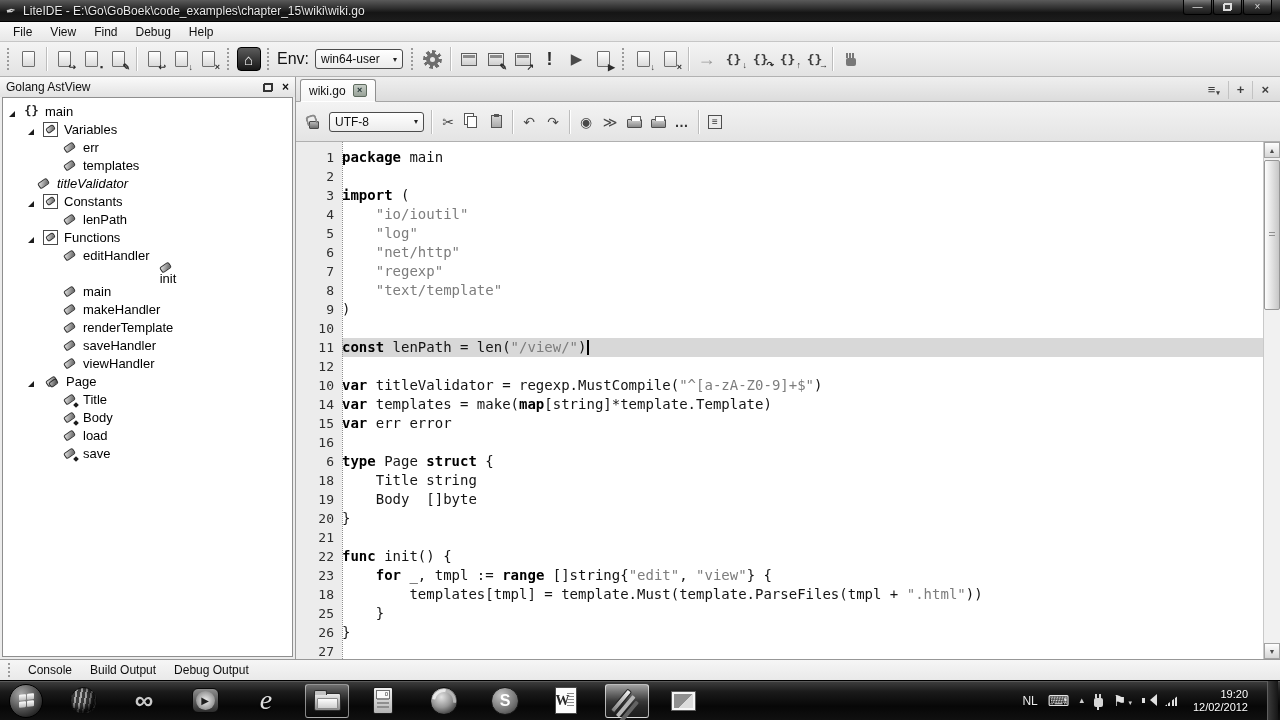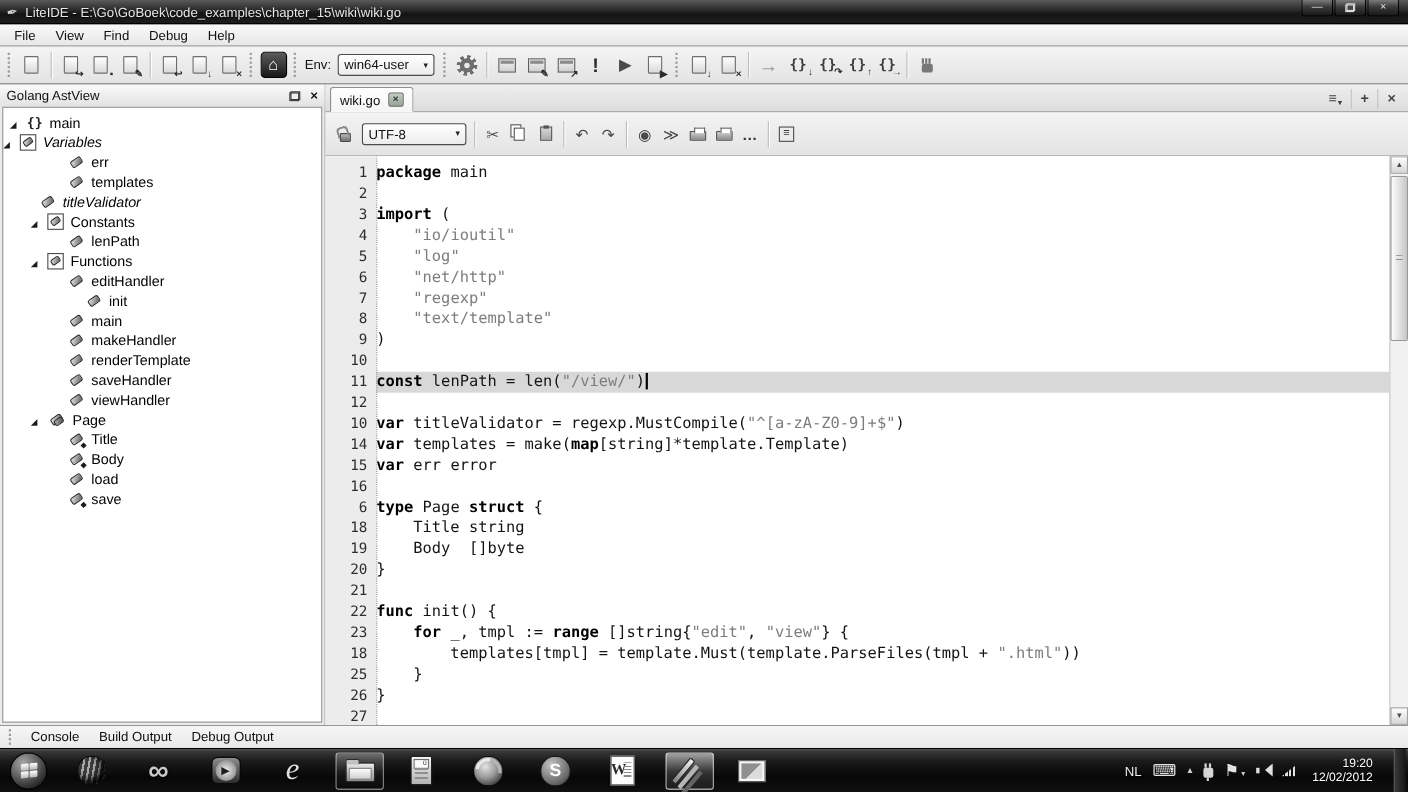--- a/index.html
+++ b/index.html
@@ -28,21 +28,21 @@
   #toolbar{height:35px;background:linear-gradient(#f4f4f4,#e3e3e3);border-bottom:1px solid #b2b2b2;
     display:flex;align-items:center;padding:0 2px}
   .tb-grip{width:3px;height:22px;border-left:2px dotted #9a9a9a;margin:0 5px}
   .tb-sep{width:1px;height:24px;background:#bdbdbd;margin:0 4px;box-shadow:1px 0 0 #fff}
   .tbi{width:27px;height:27px;display:flex;align-items:center;justify-content:center;position:relative;
     color:#4a4a4a;font-size:15px}
   .icon-page{width:13px;height:16px;background:linear-gradient(#fff,#dadada);border:1px solid #6e6e6e;border-radius:1px}
   .ov{position:absolute;right:2px;bottom:1px;font-size:9px;line-height:1;color:#2c2c2c;font-weight:bold}
   .home-tile{width:24px;height:24px;background:linear-gradient(#5c5c5c,#171717);border:1px solid #000;border-radius:4px;
     color:#fff;font-size:15px;display:flex;align-items:center;justify-content:center}
-  .env-label{font-size:12px;color:#111;margin:0 3px 0 2px}
+  .env-label{font-size:16px;color:#111;margin:0 3px 0 2px}
   .combo{display:flex;align-items:center;justify-content:space-between;height:20px;
     background:linear-gradient(#ffffff,#ececec);border:1px solid #4c4c4c;border-radius:3px;
     font-size:12px;color:#111;padding:0 5px;margin:0 3px}
   .combo-arrow{font-size:8px;color:#222;margin-left:5px}
   .gear{width:13px;height:13px;border-radius:50%;background:#6e6e6e;position:relative}
   .gear::before{content:"";position:absolute;inset:-3px;border-radius:50%;
     background:repeating-conic-gradient(#6e6e6e 0 22deg,transparent 22deg 45deg)}
   .gear::after{content:"";position:absolute;inset:4px;border-radius:50%;background:#e9e9e9}
   .icon-win{width:16px;height:13px;border:1px solid #5e5e5e;background:linear-gradient(#f4f4f4,#cfcfcf);position:relative}
   .icon-win::before{content:"";position:absolute;top:1px;left:1px;right:1px;height:3px;background:#8b8b8b}
@@ -333,21 +333,21 @@
           <span class="float-icon"></span>
           <span class="panel-x">×</span>
         </span>
     </div>
     <div class="sb-tree" id="tree">
         <div class="tree-row" style="padding-left: 6px;">
           <span class="expander"></span>
           <span class="tree-braces">{}</span>
           <span class="tree-label">main</span>
         </div>
-        <div class="tree-row" style=" font-style: italic;">
+        <div class="tree-row" style="padding-left: 25px;">
           <span class="expander"></span>
           <span class="tree-ic">
             <span class="boxed">
               <i class="tag"></i>
             </span>
           </span>
           <span class="tree-label">Variables</span>
         </div>
         <div class="tree-row" style="padding-left: 44px;">
           <span class="exp-spacer"></span>
@@ -395,21 +395,21 @@
           </span>
           <span class="tree-label">Functions</span>
         </div>
         <div class="tree-row" style="padding-left: 44px;">
           <span class="exp-spacer"></span>
           <span class="tree-ic">
             <i class="tag"></i>
           </span>
           <span class="tree-label">editHandler</span>
         </div>
-        <div class="tree-row" style="padding-left: 60px;">
+        <div class="tree-row" style="padding-left: 40px; flex-direction: column;">
           <span class="exp-spacer"></span>
           <span class="tree-ic">
             <i class="tag"></i>
           </span>
           <span class="tree-label">init</span>
         </div>
         <div class="tree-row" style="padding-left: 44px;">
           <span class="exp-spacer"></span>
           <span class="tree-ic">
             <i class="tag"></i>

